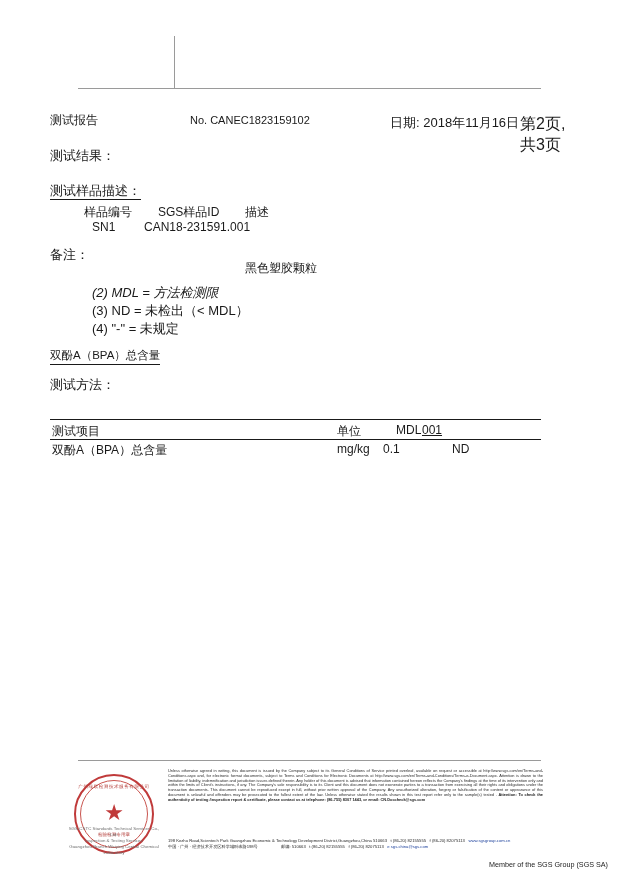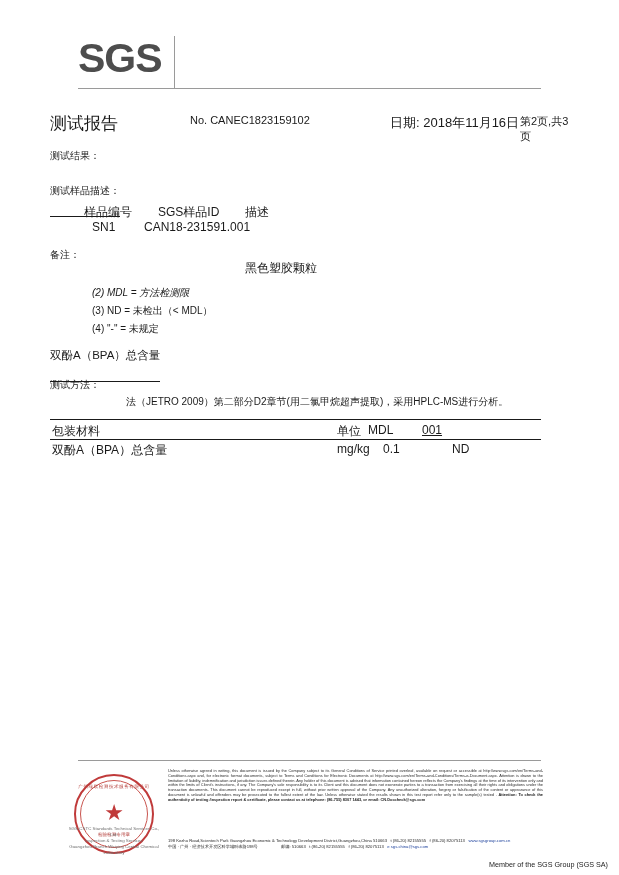--- a/index.html
+++ b/index.html
@@ -55,21 +55,21 @@
     position: absolute;
     left: 50px;
     top: 112px;
     width: 520px;
     height: 18px;
   }
   .doc-title {
     position: absolute;
     left: 0;
     top: 0;
-    font-size: 17px;
+    font-size: 12px;
     color: #1a1a1a;
     text-align: right;
   }
   .doc-no {
     position: absolute;
     left: 140px;
     top: 2px;
     font-size: 11px;
     color: #1a1a1a;
   }
@@ -77,33 +77,33 @@
     position: absolute;
     left: 340px;
     top: 2px;
     font-size: 13px;
     color: #1a1a1a;
   }
   .doc-page {
     position: absolute;
     left: 470px;
     top: 2px;
-    font-size: 11px;
+    font-size: 16px;
     color: #1a1a1a;
   }
   .body-text {
-    font-size: 10px;
+    font-size: 13px;
     color: #1a1a1a;
     line-height: 15px;
   }
   .abs { position: absolute; }
   .underline-head {
     border-bottom: 1px solid #1a1a1a;
     display: inline-block;
-    padding-bottom: 18px;
+    padding-bottom: 1px;
   }
   
   .rule {
     position: absolute;
     background: #1a1a1a;
     height: 1px;
   }
   
   .footer-rule {
     position: absolute;
@@ -212,23 +212,20 @@
     color: #1a1a1a;
   }
   
   .tbl-head, .tbl-row { position: absolute; font-size: 12px; color: #1a1a1a; }
 </style>
 </head>
 <body>
 
 <div class="page">
 
-  <div class="logo-block">
-    <div class="logo-text">SGS</div>
-  </div>
   <div class="logo-vbar"></div>
   <div class="logo-rule"></div>
 
   <div class="title-row">
     <div class="doc-title">测试报告</div>
     <div class="doc-no">No. CANEC1823159102</div>
     <div class="doc-date">日期: 2018年11月16日</div>
     <div class="doc-page">第2页,共3页</div>
   </div>
 
@@ -249,26 +246,25 @@
   <div class="abs body-text" style="left:50px; top:247px;">备注：</div>
   <div class="abs body-text" style="left:92px; top:285px;font-style:italic;">(2) MDL = 方法检测限</div>
   <div class="abs body-text" style="left:92px; top:303px;">(3) ND = 未检出（&lt; MDL）</div>
   <div class="abs body-text" style="left:92px; top:321px;">(4) "-" = 未规定</div>
 
   <div class="abs" style="left:50px; top:348px; font-size:11.5px; color:#1a1a1a;">
     <span class="underline-head">双酚A（BPA）总含量</span>
   </div>
 
   <div class="abs body-text" style="left:50px; top:377px;">测试方法：</div>
-  <div class="abs body-text" style="left:126px; top:394px; width:420px;">法（JETRO 2009）第二部分D2章节(用二氯甲烷超声提取)，采用HPLC-MS进行分析。</div>
 
   <div class="rule" style="left:50px; top:419px; width:491px;"></div>
-  <div class="abs tbl-head" style="left:52px; top:423px;">包装材料</div>
+  <div class="abs tbl-head" style="left:52px; top:423px;">测试项目</div>
   <div class="abs tbl-head" style="left:337px; top:423px;">单位</div>
-  <div class="abs tbl-head" style="left:368px; top:423px;">MDL</div>
+  <div class="abs tbl-head" style="left:396px; top:423px;">MDL</div>
   <div class="abs tbl-head" style="left:422px; top:423px; text-decoration:underline;">001</div>
   <div class="rule" style="left:50px; top:439px; width:491px;"></div>
 
   <div class="abs tbl-row" style="left:52px; top:442px;">双酚A（BPA）总含量</div>
   <div class="abs tbl-row" style="left:337px; top:442px;">mg/kg</div>
   <div class="abs tbl-row" style="left:383px; top:442px;">0.1</div>
   <div class="abs tbl-row" style="left:424px; top:442px;margin-left:28px;">ND</div>
 
   <div class="footer-rule"></div>
 

